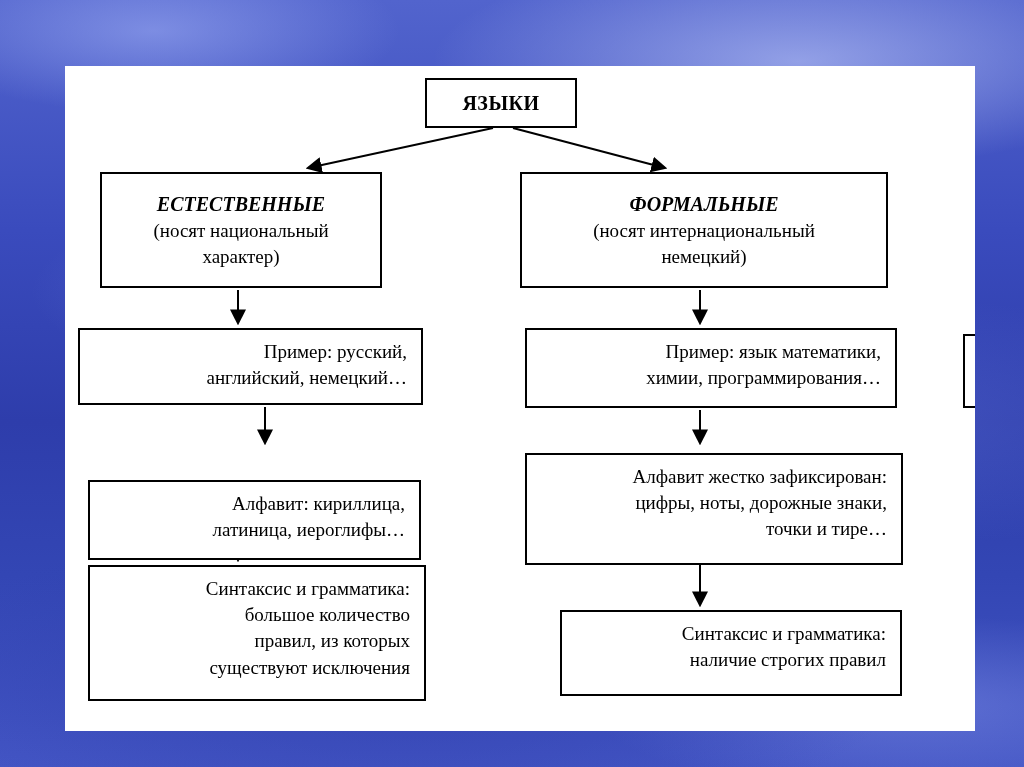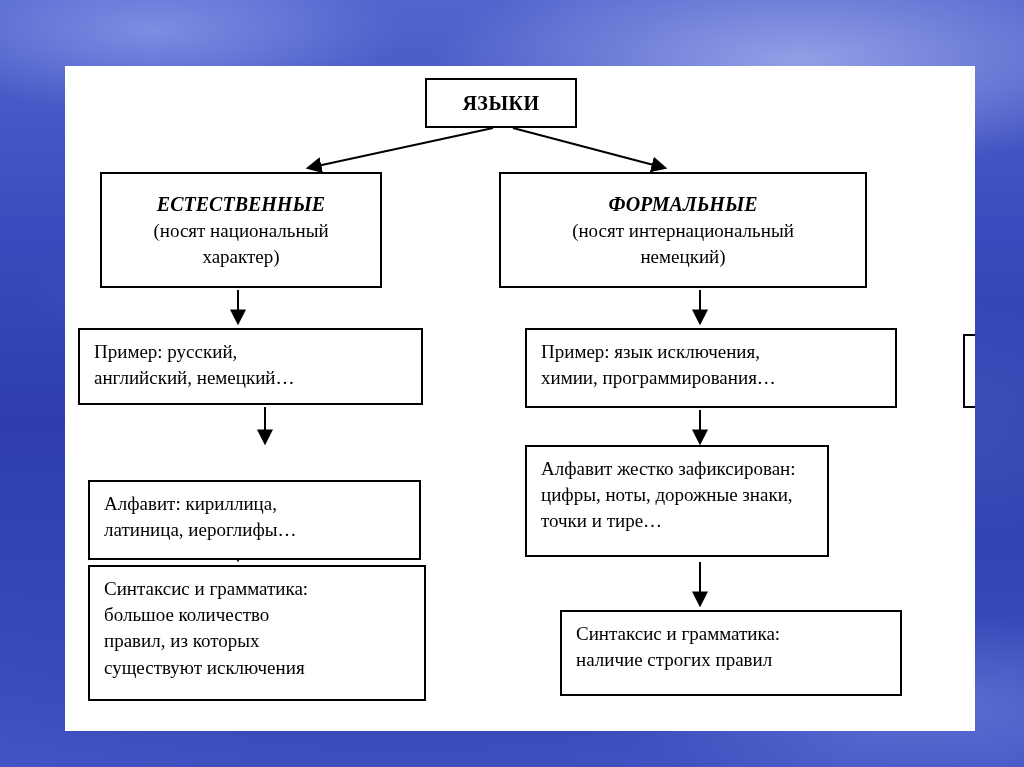--- a/index.html
+++ b/index.html
@@ -29,20 +29,21 @@
     width: 910px;
     height: 665px;
     background: #ffffff;
     overflow: hidden;
   }
   .box {
     position: absolute;
     border: 2px solid #000000;
     background: #ffffff;
     color: #000000;
+    text-align: right;
   }
   .centered {
     display: flex;
     flex-direction: column;
     align-items: center;
     justify-content: center;
     text-align: center;
   }
   .box .title {
     font-weight: bold;
@@ -62,26 +63,26 @@
     white-space: pre-line;
   }
   .pad {
     padding: 9px 14px;
   }
   .root {
     left: 360px; top: 12px; width: 152px; height: 50px;
     font-weight: bold; font-size: 20px; letter-spacing: 0.5px;
   }
   .natural-main { left: 35px;  top: 106px; width: 282px; height: 116px; }
-  .formal-main  { left: 434px; top: 106px; width: 368px; height: 116px; }
+  .formal-main  { left: 455px; top: 106px; width: 368px; height: 116px; }
   .natural-example  { left: 13px;  top: 262px; width: 345px; height: 77px; }
   .formal-example   { left: 460px; top: 262px; width: 372px; height: 80px; }
   .clipped-box      { left: 898px; top: 268px; width: 40px;  height: 74px; }
   .natural-alphabet { left: 23px;  top: 382px; width: 333px; height: 80px; margin-top: 32px; }
-  .formal-alphabet  { left: 460px; top: 379px; width: 304px; height: 112px; }
+  .formal-alphabet  { left: 460px; top: 387px; width: 378px; height: 112px; }
   .natural-syntax   { left: 23px;  top: 499px; width: 338px; height: 136px; }
   .formal-syntax    { left: 495px; top: 544px; width: 342px; height: 86px; }
   svg.connectors {
     position: absolute;
     left: 0; top: 0;
     width: 910px; height: 665px;
     pointer-events: none;
   }
 </style>
 </head>
@@ -121,21 +122,21 @@
       <div class="subtitle">(носят интернациональный
 немецкий)</div>
     </div>
 
     <div class="box natural-example pad">
       <div class="body-text">Пример: русский,
 английский, немецкий…</div>
     </div>
 
     <div class="box formal-example pad">
-      <div class="body-text">Пример: язык исключения,
+      <div class="body-text">Пример: язык математики,
 химии, программирования…</div>
     </div>
 
     <div class="box clipped-box"></div>
 
     <div class="box natural-alphabet pad">
       <div class="body-text">Алфавит: кириллица,
 латиница, иероглифы…</div>
     </div>
 

